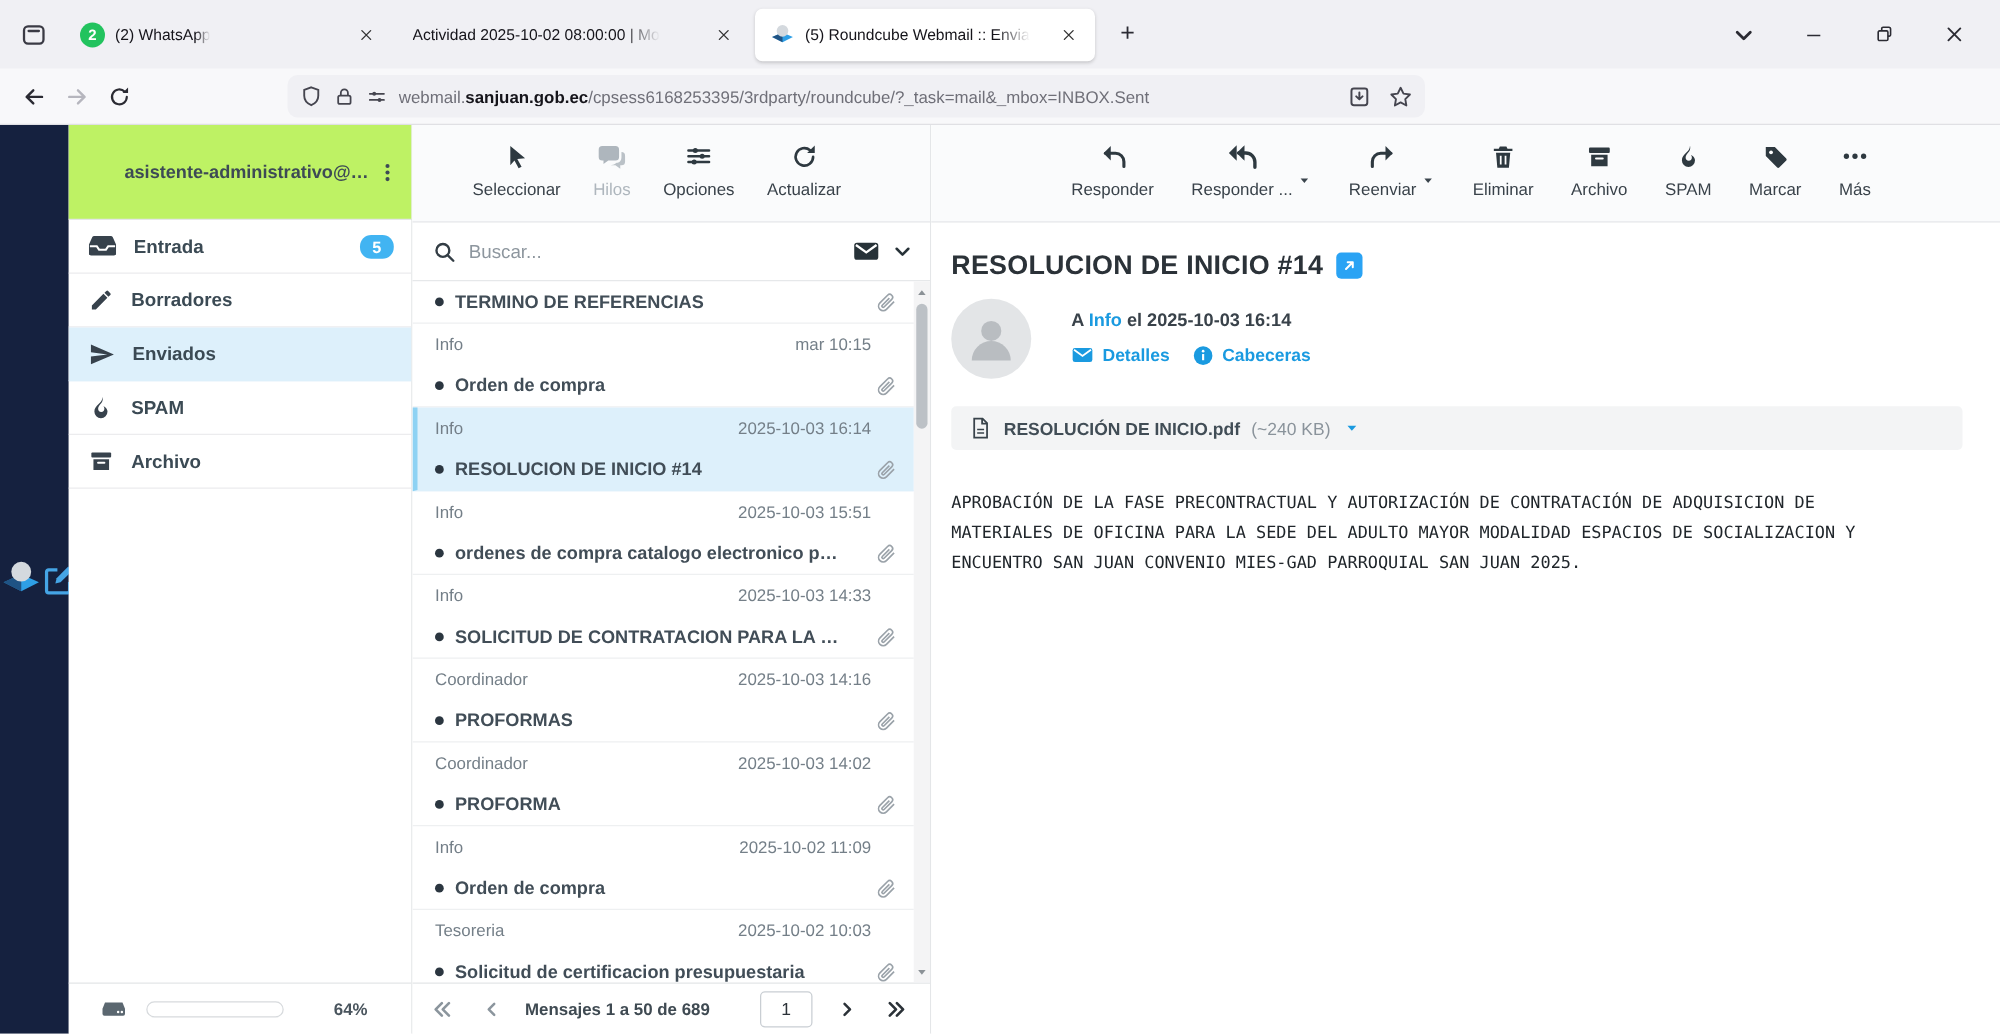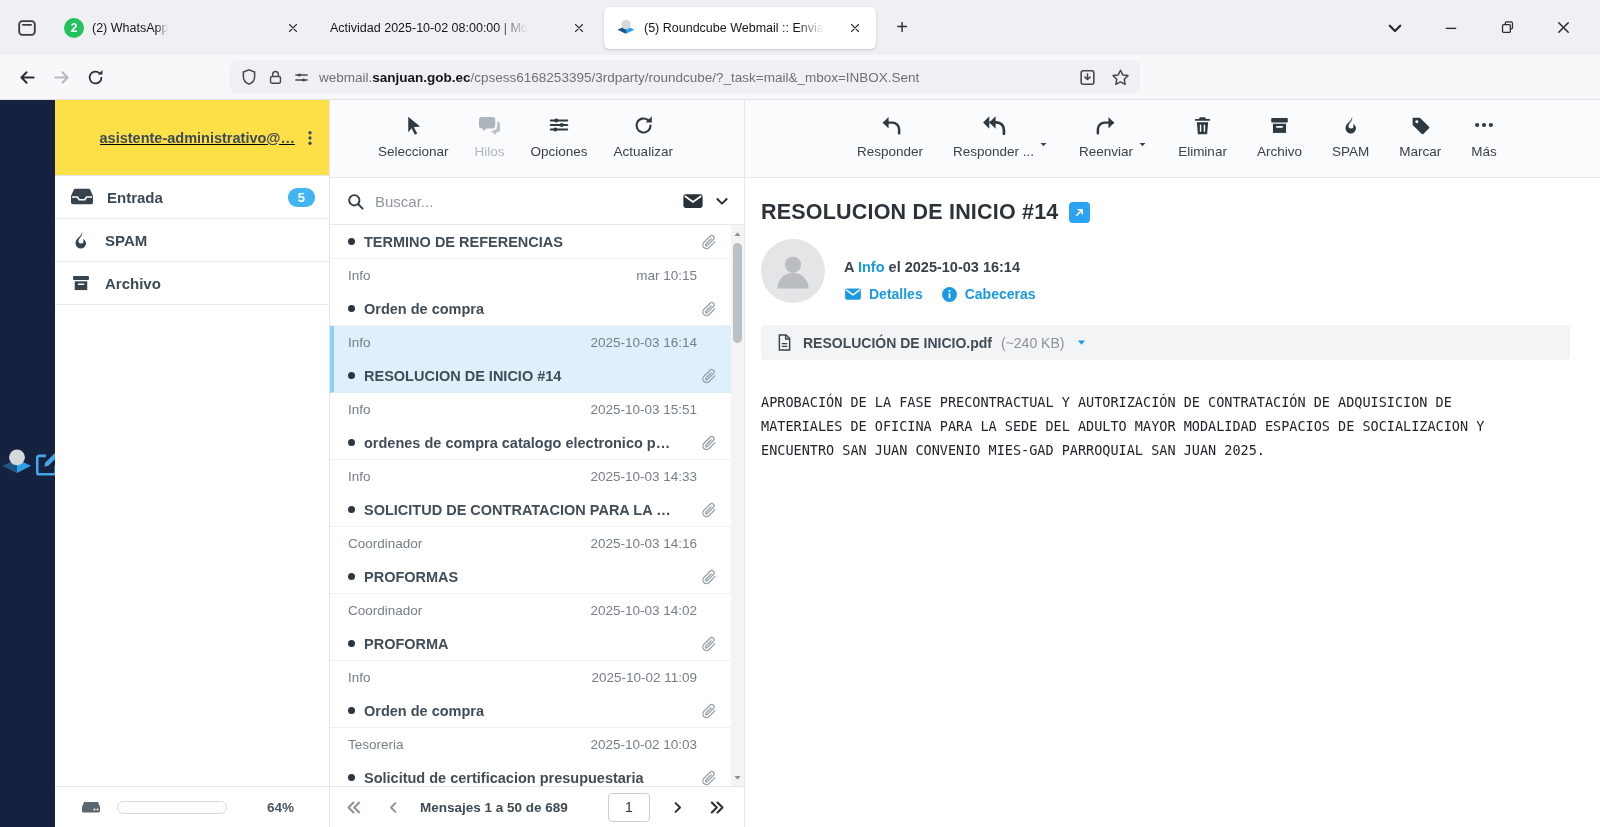--- a/index.html
+++ b/index.html
@@ -44,21 +44,21 @@
   .tb-logo { margin:8px 0 10px; height:56px; }
   .tb-item.compose { color:#45a5e6; }
   .tb-item.mail-active { background:#20335f; }
   .tb-cp { color:#ff6c2c; font-weight:bold; font-size:19px; font-style:italic; letter-spacing:-1px; }
   .tb-spacer { flex:1; }
   .tb-help { color:#fff; font-size:22px; font-weight:bold; }
   .tb-power { color:#f25c5c; }
 
   
   .folders-col { width:275px; flex:0 0 275px; background:#fff; border-right:1px solid #e4e6e8; display:flex; flex-direction:column; }
-  .account-header { height:76px; background:#fde047; border-bottom:1px solid #e4e6e8; display:flex; align-items:center; justify-content:flex-end; padding:0 10px 0 20px;text-decoration:underline; }
+  .account-header { height:76px; background:#bef264; border-bottom:1px solid #e4e6e8; display:flex; align-items:center; justify-content:flex-end; padding:0 10px 0 20px; }
   .account-name { font-size:14.5px; font-weight:bold; color:#3d4a55; white-space:nowrap; overflow:hidden; }
   .account-menu { color:#3d4a55; margin-left:6px; }
   .folders { list-style:none; flex:1; }
   .folder-row { height:43px; display:flex; align-items:center; gap:14px; padding:0 14px 0 16px; border-bottom:1px solid #ececee; color:#37424c; }
   .folder-row .flabel { font-size:15px; font-weight:600; color:#3b4a54; flex:1; }
   .folder-row.selected { background:#ddf0fb; border-bottom-color:#ddf0fb; }
   .badge { background:#41b4f2; color:#fff; font-size:13px; font-weight:bold; border-radius:9px; padding:2px 10px; }
   .quota-footer { height:41px; border-top:1px solid #e4e6e8; display:flex; align-items:center; gap:14px; padding:0 18px 0 24px; }
   .qbar { width:110px; height:13px; border:1px solid #d7dadd; border-radius:8px; background:#fff; overflow:hidden; }
   .qfill { height:100%; width:64%; background:#55b9f0; border-radius:8px; }
@@ -106,21 +106,21 @@
   .pg-label { font-size:13.5px; color:#3f4a52; font-weight:600; flex:1; text-align:left; }
   .pg-input { width:42px; height:29px; border:1px solid #c9ced3; border-radius:4px; text-align:center; font-size:14px; color:#2b3238; font-family:"Liberation Sans",sans-serif; outline:none; }
 
   
   .read-col { flex:1; display:flex; flex-direction:column; background:#fff; min-width:0; }
   .rtoolbar { padding-left:112px; gap:30px; display:flex; }
   .message-view { flex:1; padding:22px 30px 0 16px; }
   .subject-row { display:flex; align-items:center; gap:10px; margin-bottom:14px; }
   .msg-title { font-size:21.5px; font-weight:bold; color:#2b3238; letter-spacing:.2px; }
   .extlink { width:21px; height:21px; border-radius:4px; background:#2aa3f4; display:flex; align-items:center; justify-content:center; color:#fff; }
-  .hdr-row { display:flex; gap:19px; margin-bottom:22px;align-items:flex-end; }
+  .hdr-row { display:flex; gap:32px; margin-bottom:22px; }
   .avatar { width:64px; height:64px; border-radius:50%; background:#e3e5e7; color:#b9bdc1; display:flex; align-items:center; justify-content:center; overflow:hidden; }
   .hdr-lines { display:flex; flex-direction:column; justify-content:center; gap:10px; }
   .to-line { font-size:14.5px; color:#39424a; font-weight:600; }
   .to-line .lnk { color:#1a9ae0; }
   .hdr-links { display:flex; gap:18px; align-items:center; }
   .hlink { display:flex; align-items:center; gap:7px; color:#1a9ae0; font-size:14px; font-weight:600; }
   .hlink .hl-ic { color:#1a9ae0; display:flex; }
   .attach-bar { background:#f3f4f5; border-radius:4px; height:35px; display:flex; align-items:center; gap:9px; padding:0 14px; margin-bottom:30px; }
   .attach-name { font-size:14px; font-weight:600; color:#414d56; }
   .attach-size { font-size:14px; color:#8a939b; }
@@ -549,20 +549,36 @@
               <svg width="22" height="22">
                 <use href="#i-inbox"></use>
               </svg>
             </span>
           <span class="flabel">Entrada</span>
           <span class="badge">5</span>
         </li>
         <li class="folder-row">
           <span>
               <svg width="20" height="20">
+                <use href="#i-pencil"></use>
+              </svg>
+            </span>
+          <span class="flabel">Borradores</span>
+        </li>
+        <li class="folder-row selected">
+          <span>
+              <svg width="21" height="21">
+                <use href="#i-send"></use>
+              </svg>
+            </span>
+          <span class="flabel">Enviados</span>
+        </li>
+        <li class="folder-row">
+          <span>
+              <svg width="20" height="20">
                 <use href="#i-flame"></use>
               </svg>
             </span>
           <span class="flabel">SPAM</span>
         </li>
         <li class="folder-row">
           <span>
               <svg width="20" height="20">
                 <use href="#i-archive"></use>
               </svg>

